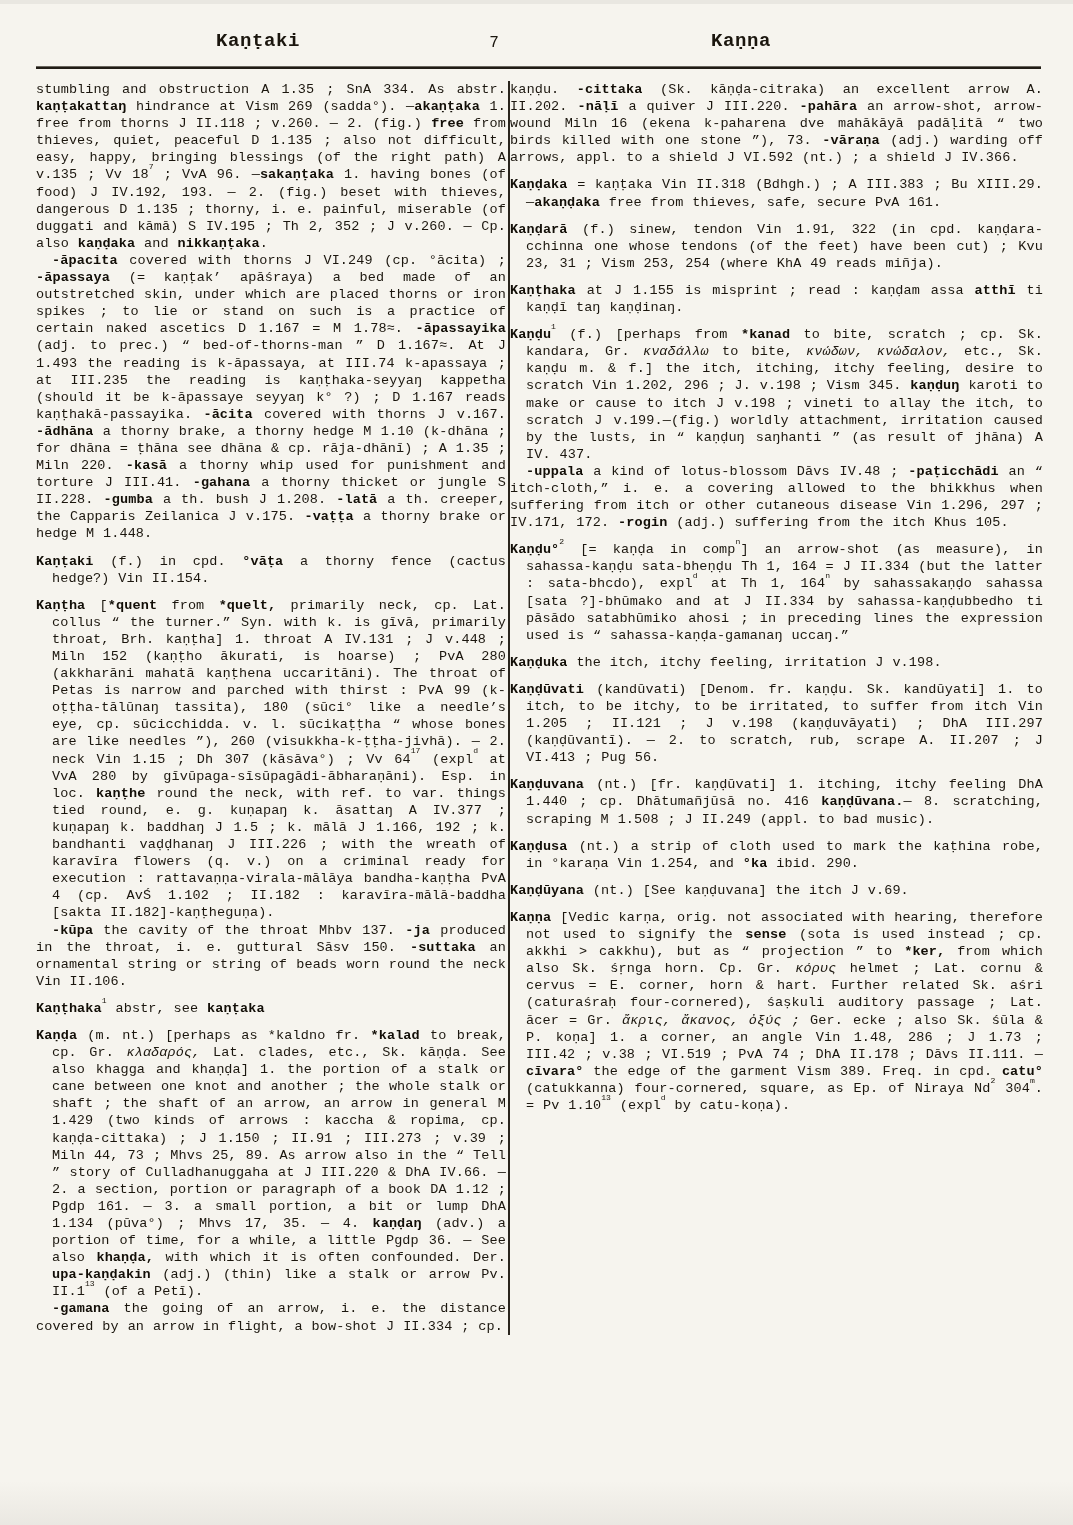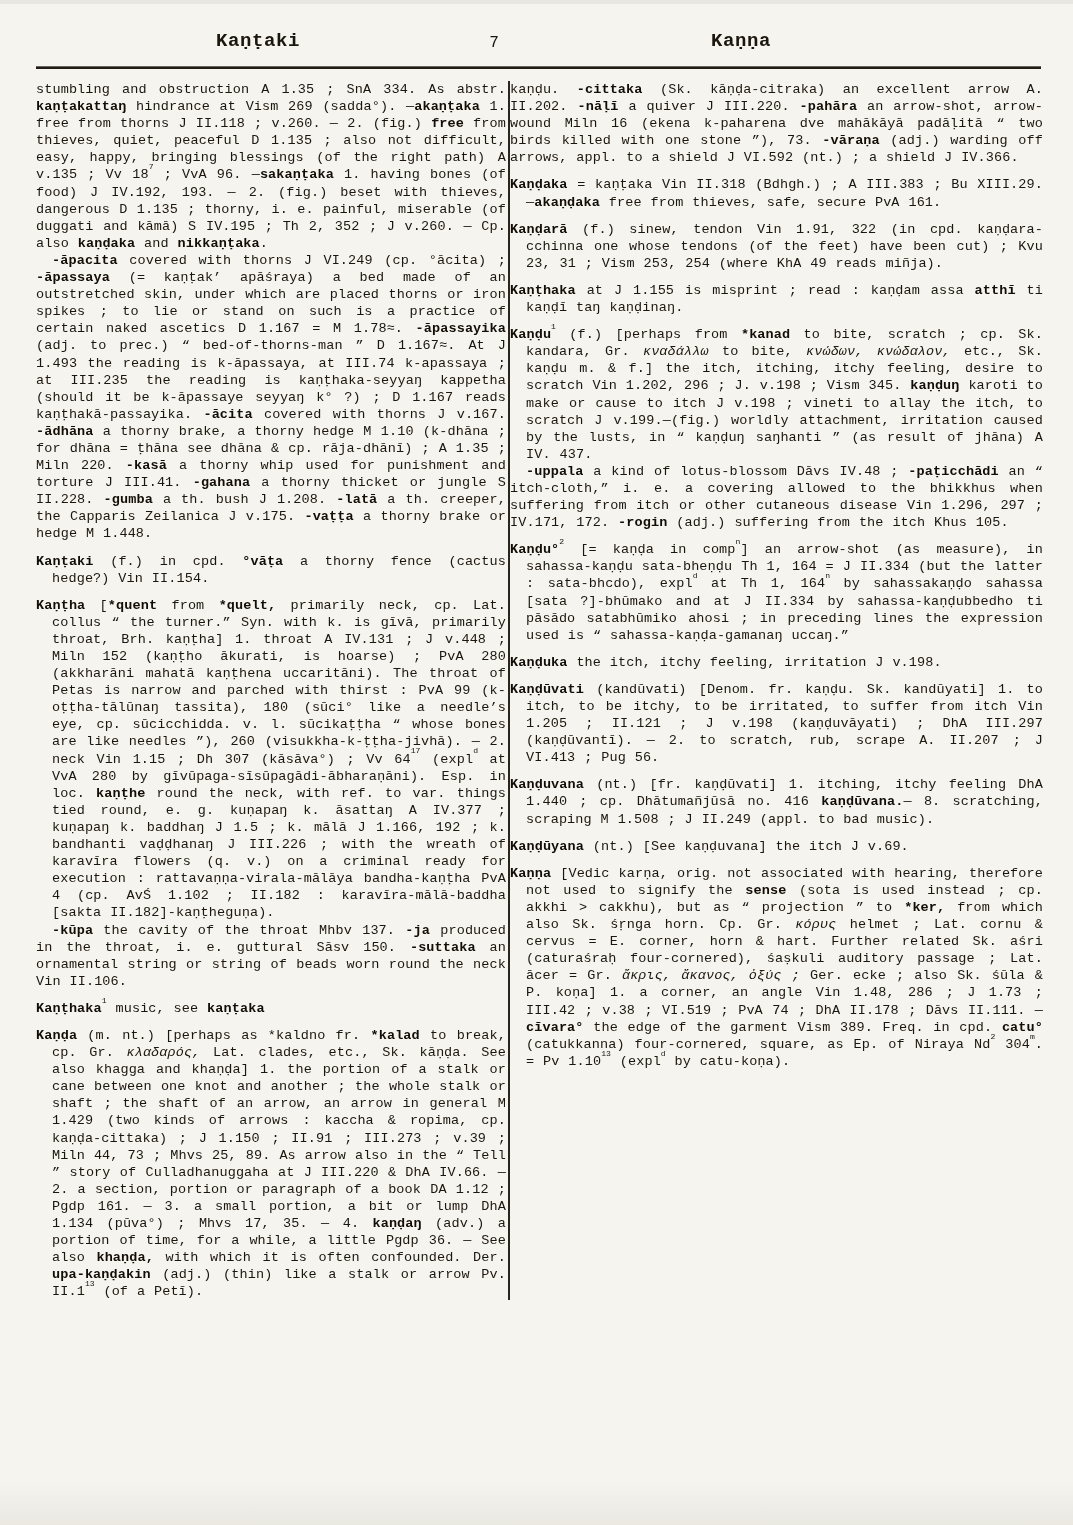--- a/index.html
+++ b/index.html
@@ -80,32 +80,34 @@
     <span class="hw hw-right">Kaṇṇa</span>
   </div>
   <div class="rule"></div>
   <div class="columns">
     <div class="col col-left" id="col-left">
         <p class="para cont"><span>stumbling and obstruction A 1.35 ; SnA 334.  As abstr. </span><span class="seg-b">kaṇṭakattaŋ</span><span> hindrance at Vism 269 (sadda°).  —</span><span class="seg-b">akaṇṭaka</span><span> 1. free from thorns J II.118 ; v.260. — 2. (fig.) </span><span class="seg-b">free</span><span> from thieves, quiet, peaceful D 1.135 ; also not difficult, easy, happy, bringing blessings (of the right path) A v.135 ; Vv 18</span><sup>7</sup><span> ; VvA 96.  —</span><span class="seg-b">sakaṇṭaka</span><span> 1. having bones (of food) J IV.192, 193. — 2. (fig.) beset with thieves, dangerous D 1.135 ; thorny, i. e. painful, miserable (of duggati and kāmā) S IV.195 ; Th 2, 352 ; J v.260. — Cp. also </span><span class="seg-b">kaṇḍaka</span><span> and </span><span class="seg-b">nikkaṇṭaka</span><span>.</span></p>
         <p class="para sub"><span class="seg-b">-āpacita</span><span> covered with thorns J VI.249 (cp. °ācita) ; </span><span class="seg-b">-āpassaya</span><span> (= kaṇṭak’ apāśraya) a bed made of an outstretched skin, under which are placed thorns or iron spikes ; to lie or stand on such is a practice of certain naked ascetics D 1.167 = M 1.78≈.  </span><span class="seg-b">-āpassayika</span><span> (adj. to prec.) “ bed-of-thorns-man ” D 1.167≈.  At J 1.493 the reading is k-āpassaya, at III.74 k-apassaya ; at III.235 the reading is kaṇṭhaka-seyyaŋ kappetha (should it be k-āpassaye seyyaŋ k° ?) ; D 1.167 reads kaṇṭhakā-passayika.  </span><span class="seg-b">-ācita</span><span> covered with thorns J v.167.  </span><span class="seg-b">-ādhāna</span><span> a thorny brake, a thorny hedge M 1.10 (k-dhāna ; for dhāna = ṭhāna see dhāna &amp; cp. rāja-dhānī) ; A 1.35 ; Miln 220.  </span><span class="seg-b">-kasā</span><span> a thorny whip used for punishment and torture J III.41.  </span><span class="seg-b">-gahana</span><span> a thorny thicket or jungle S II.228.  </span><span class="seg-b">-gumba</span><span> a th. bush J 1.208.  </span><span class="seg-b">-latā</span><span> a th. creeper, the Capparis Zeilanica J v.175.  </span><span class="seg-b">-vaṭṭa</span><span> a thorny brake or hedge M 1.448.</span></p>
         <p class="para entry"><span class="seg-b">Kaṇṭaki</span><span> (f.) in cpd.  </span><span class="seg-b">°vāṭa</span><span> a thorny fence (cactus hedge?) Vin II.154.</span></p>
         <p class="para entry"><span class="seg-b">Kaṇṭha</span><span> [</span><span class="seg-b">*quent</span><span> from </span><span class="seg-b">*quelt,</span><span> primarily neck, cp. Lat. collus “ the turner.”  Syn. with k. is gīvā, primarily throat, Brh. kaṇṭha] 1. throat A IV.131 ; J v.448 ; Miln 152 (kaṇṭho ākurati, is hoarse) ; PvA 280 (akkharāni mahatā kaṇṭhena uccaritāni).  The throat of Petas is narrow and parched with thirst : PvA 99 (k-oṭṭha-tālūnaŋ tassita), 180 (sūci° like a needle’s eye, cp. sūcicchidda. v. l. sūcikaṭṭha “ whose bones are like needles ”), 260 (visukkha-k-ṭṭha-jivhā). — 2. neck Vin 1.15 ; Dh 307 (kāsāva°) ; Vv 64</span><sup>17</sup><span> (expl</span><sup>d</sup><span> at VvA 280 by gīvūpaga-sīsūpagādi-ābharaṇāni).  Esp. in loc. </span><span class="seg-b">kaṇṭhe</span><span> round the neck, with ref. to var. things tied round, e. g. kuṇapaŋ k. āsattaŋ A IV.377 ; kuṇapaŋ k. baddhaŋ J 1.5 ; k. mālā J 1.166, 192 ; k. bandhanti vaḍḍhanaŋ J III.226 ; with the wreath of karavīra flowers (q. v.) on a criminal ready for execution : rattavaṇṇa-virala-mālāya bandha-kaṇṭha PvA 4 (cp. AvŚ 1.102 ; II.182 : karavīra-mālā-baddha [sakta II.182]-kaṇṭheguṇa).</span></p>
         <p class="para sub"><span class="seg-b">-kūpa</span><span> the cavity of the throat Mhbv 137.  </span><span class="seg-b">-ja</span><span> produced in the throat, i. e. guttural Sāsv 150.  </span><span class="seg-b">-suttaka</span><span> an ornamental string or string of beads worn round the neck Vin II.106.</span></p>
-        <p class="para entry"><span class="seg-b">Kaṇṭhaka</span><sup>1</sup><span> music, see </span><span class="seg-b">kaṇṭaka</span></p>
+        <p class="para entry"><span class="seg-b">Kaṇṭhaka</span><sup>1</sup><span> abstr, see </span><span class="seg-b">kaṇṭaka</span></p>
         <p class="para entry"><span class="seg-b">Kaṇḍa</span><span> (m. nt.) [perhaps as *kaldno fr. </span><span class="seg-b">*kalad</span><span> to break, cp. Gr. </span><span class="seg-i">κλαδαρός,</span><span> Lat. clades, etc., Sk. kāṇḍa.  See also khagga and khaṇḍa] 1. the portion of a stalk or cane between one knot and another ; the whole stalk or shaft ; the shaft of an arrow, an arrow in general M 1.429 (two kinds of arrows : kaccha &amp; ropima, cp. kaṇḍa-cittaka) ; J 1.150 ; II.91 ; III.273 ; v.39 ; Miln 44, 73 ; Mhvs 25, 89.  As arrow also in the “ Tell ” story of Culladhanuggaha at J III.220 &amp; DhA IV.66. — 2. a section, portion or paragraph of a book DA 1.12 ; Pgdp 161. — 3. a small portion, a bit or lump DhA 1.134 (pūva°) ; Mhvs 17, 35. — 4. </span><span class="seg-b">kaṇḍaŋ</span><span> (adv.) a portion of time, for a while, a little Pgdp 36. — See also </span><span class="seg-b">khaṇḍa,</span><span> with which it is often confounded.  Der. </span><span class="seg-b">upa-kaṇḍakin</span><span> (adj.) (thin) like a stalk or arrow Pv. II.1</span><sup>13</sup><span> (of a Petī).</span></p>
+        <p class="para sub"><span class="seg-b">-gamana</span><span> the going of an arrow, i. e. the distance covered by an arrow in flight, a bow-shot J II.334 ; cp.</span></p>
       </div>
     <div class="divider"></div>
     <div class="col col-right" id="col-right">
         <p class="para cont"><span>kaṇḍu.  </span><span class="seg-b">-cittaka</span><span> (Sk. kāṇḍa-citraka) an excellent arrow A. II.202.  </span><span class="seg-b">-nāḷī</span><span> a quiver J III.220.  </span><span class="seg-b">-pahāra</span><span> an arrow-shot, arrow-wound Miln 16 (ekena k-paharena dve mahākāyā padāḷitā “ two birds killed with one stone ”), 73.  </span><span class="seg-b">-vāraṇa</span><span> (adj.) warding off arrows, appl. to a shield J VI.592 (nt.) ; a shield J IV.366.</span></p>
         <p class="para entry"><span class="seg-b">Kaṇḍaka</span><span> = kaṇṭaka Vin II.318 (Bdhgh.) ; A III.383 ; Bu XIII.29.  —</span><span class="seg-b">akaṇḍaka</span><span> free from thieves, safe, secure PvA 161.</span></p>
         <p class="para entry"><span class="seg-b">Kaṇḍarā</span><span> (f.) sinew, tendon Vin 1.91, 322 (in cpd. kaṇḍara-cchinna one whose tendons (of the feet) have been cut) ; Kvu 23, 31 ; Vism 253, 254 (where KhA 49 reads miñja).</span></p>
         <p class="para entry"><span class="seg-b">Kaṇṭhaka</span><span> at J 1.155 is misprint ; read : kaṇḍam assa </span><span class="seg-b">atthī</span><span> ti kaṇḍī taŋ kaṇḍinaŋ.</span></p>
         <p class="para entry"><span class="seg-b">Kaṇḍu</span><sup>1</sup><span> (f.) [perhaps from </span><span class="seg-b">*kanad</span><span> to bite, scratch ; cp. Sk. kandara, Gr. </span><span class="seg-i">κναδάλλω</span><span> to bite, </span><span class="seg-i">κνώδων, κνώδαλον,</span><span> etc., Sk. kaṇḍu m. &amp; f.] the itch, itching, itchy feeling, desire to scratch Vin 1.202, 296 ; J. v.198 ; Vism 345.  </span><span class="seg-b">kaṇḍuŋ</span><span> karoti to make or cause to itch J v.198 ; vineti to allay the itch, to scratch J v.199.—(fig.) worldly attachment, irritation caused by the lusts, in “ kaṇḍuŋ saŋhanti ” (as result of jhāna) A IV. 437.</span></p>
         <p class="para sub"><span class="seg-b">-uppala</span><span> a kind of lotus-blossom Dāvs IV.48 ; </span><span class="seg-b">-paṭicchādi</span><span> an “ itch-cloth,” i. e. a covering allowed to the bhikkhus when suffering from itch or other cutaneous disease Vin 1.296, 297 ; IV.171, 172.  </span><span class="seg-b">-rogin</span><span> (adj.) suffering from the itch Khus 105.</span></p>
         <p class="para entry"><span class="seg-b">Kaṇḍu°</span><sup>2</sup><span> [= kaṇḍa in comp</span><sup>n</sup><span>] an arrow-shot (as measure), in sahassa-kaṇḍu sata-bheṇḍu Th 1, 164 = J II.334 (but the latter : sata-bhcdo), expl</span><sup>d</sup><span> at Th 1, 164</span><sup>n</sup><span> by sahassakaṇḍo sahassa [sata ?]-bhūmako and at J II.334 by sahassa-kaṇḍubbedho ti pāsādo satabhūmiko ahosi ; in preceding lines the expression used is “ sahassa-kaṇḍa-gamanaŋ uccaŋ.”</span></p>
         <p class="para entry"><span class="seg-b">Kaṇḍuka</span><span> the itch, itchy feeling, irritation J v.198.</span></p>
         <p class="para entry"><span class="seg-b">Kaṇḍūvati</span><span> (kandūvati) [Denom. fr. kaṇḍu.  Sk. kandūyati] 1. to itch, to be itchy, to be irritated, to suffer from itch Vin 1.205 ; II.121 ; J v.198 (kaṇḍuvāyati) ; DhA III.297 (kaṇḍūvantī). — 2. to scratch, rub, scrape A. II.207 ; J VI.413 ; Pug 56.</span></p>
         <p class="para entry"><span class="seg-b">Kaṇḍuvana</span><span> (nt.) [fr. kaṇḍūvati] 1. itching, itchy feeling DhA 1.440 ; cp. Dhātumañjūsā no. 416 </span><span class="seg-b">kaṇḍūvana.</span><span>— 8. scratching, scraping M 1.508 ; J II.249 (appl. to bad music).</span></p>
+        <p class="para entry"><span class="seg-b">Kaṇḍusa</span><span> (nt.) a strip of cloth used to mark the kaṭhina robe, in °karaṇa Vin 1.254, and </span><span class="seg-b">°ka</span><span> ibid. 290.</span></p>
         <p class="para entry"><span class="seg-b">Kaṇḍūyana</span><span> (nt.)  [See kaṇḍuvana] the itch J v.69.</span></p>
         <p class="para entry"><span class="seg-b">Kaṇṇa</span><span> [Vedic karṇa, orig. not associated with hearing, therefore not used to signify the </span><span class="seg-b">sense</span><span> (sota is used instead ; cp. akkhi &gt; cakkhu), but as “ projection ” to </span><span class="seg-b">*ker,</span><span> from which also Sk. śṛnga horn.  Cp. Gr. </span><span class="seg-i">κόρυς</span><span> helmet ; Lat. cornu &amp; cervus = E. corner, horn &amp; hart.  Further related Sk. aśri (caturaśraḥ four-cornered), śaṣkuli auditory passage ; Lat. ācer = Gr. </span><span class="seg-i">ἄκρις, ἄκανος, ὀξύς ;</span><span> Ger. ecke ; also Sk. śūla &amp; P. koṇa] 1. a corner, an angle Vin 1.48, 286 ; J 1.73 ; III.42 ; v.38 ; VI.519 ; PvA 74 ; DhA II.178 ; Dāvs II.111. —</span><span class="seg-b">cīvara°</span><span> the edge of the garment Vism 389.  Freq. in cpd. </span><span class="seg-b">catu°</span><span> (catukkanna) four-cornered, square, as Ep. of Niraya Nd</span><sup>2</sup><span> 304</span><sup>m</sup><span>. = Pv 1.10</span><sup>13</sup><span> (expl</span><sup>d</sup><span> by catu-koṇa).</span></p>
       </div>
   </div>
 </div>
 
 </body></html>

